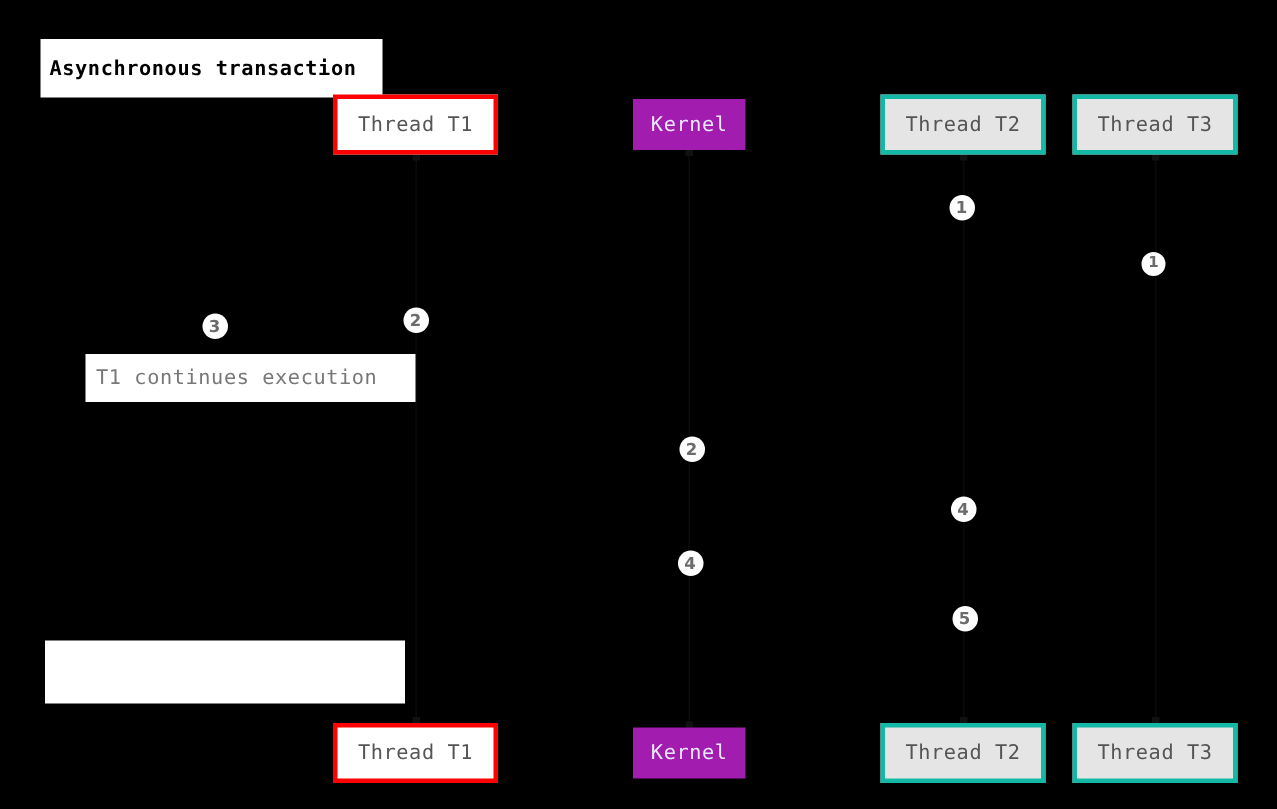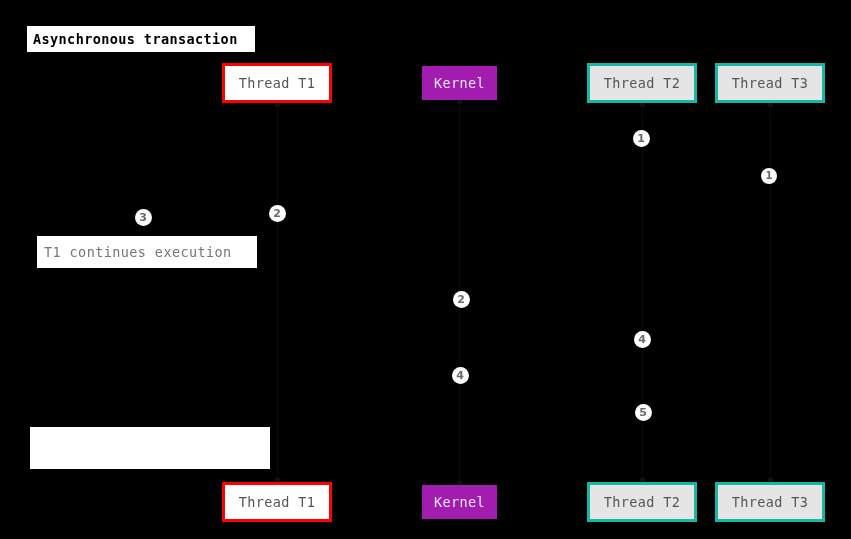--- a/index.html
+++ b/index.html
@@ -25,38 +25,38 @@
   .pbox.kernel{background:#a21caf;color:#e8e8ff;border:0;}
 
   
   .lifeline{position:absolute;width:1px;background:#0a0a0a;}
   .tick{position:absolute;width:5px;height:4px;background:#111111;}
 
   
   .note{
     position:absolute;background:#ffffff;color:#777777;box-sizing:border-box;
     font-family:"DejaVu Sans Mono",monospace;font-size:13.5px;letter-spacing:.4px;
-    display:flex;align-items:center;padding:16px 7px;white-space:nowrap;
+    display:flex;align-items:center;padding:16px 7px;white-space:nowrap;margin-left:20px;
   }
   .blank-note{position:absolute;background:#ffffff;box-sizing:border-box;}
 
   
   .badge{
     position:absolute;border-radius:50%;background:#fdfdfd;color:#6b6b6b;
     font-family:"DejaVu Sans",sans-serif;font-weight:bold;
     display:flex;align-items:center;justify-content:center;
     box-sizing:border-box;line-height:1;
   }
 </style>
 </head>
 <body>
 
 <div id="stage">
 
-  <div class="title-box" id="title-box" style="left: 27px; top: 26px; width: 228px; height: 26px;">Asynchronous transaction</div>
+  <div class="title-box" id="title-box" style="left: 27px; top: 26px; width: 228px; height: 39px;">Asynchronous transaction</div>
 
   <div id="lifelines-layer">
       <div class="lifeline" style="left: 277px; top: 103px; height: 379px;"></div>
       <div class="tick" style="left: 275px; top: 103px;"></div>
       <div class="tick" style="left: 275px; top: 478px;"></div>
       <div class="lifeline" style="left: 459px; top: 100px; height: 385px;"></div>
       <div class="tick" style="left: 457px; top: 100px;"></div>
       <div class="tick" style="left: 457px; top: 481px;"></div>
       <div class="lifeline" style="left: 642px; top: 103px; height: 379px;"></div>
       <div class="tick" style="left: 640px; top: 103px;"></div>

